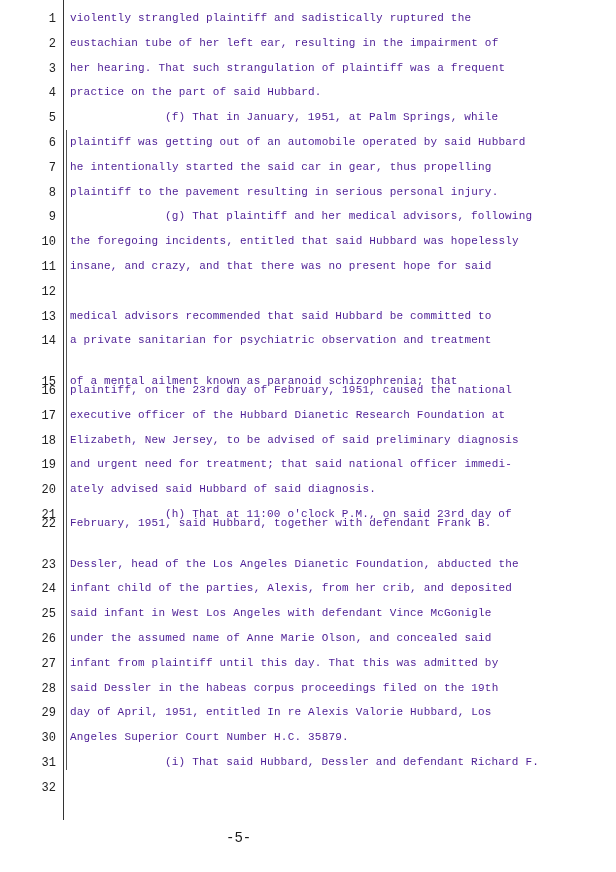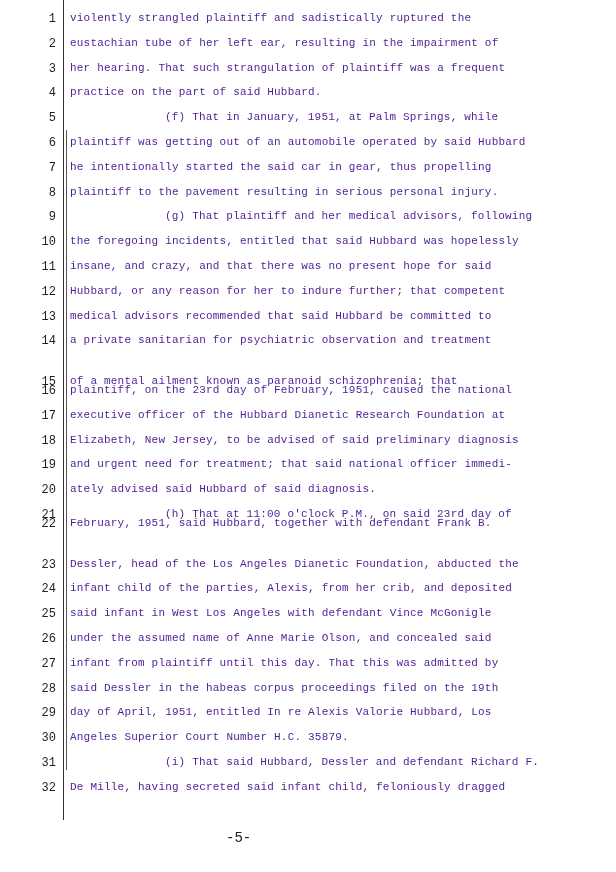--- a/index.html
+++ b/index.html
@@ -61,21 +61,20 @@
       <div class="line" style="top: 235.2px;">
         <span class="num">10</span>
         <span class="txt">the foregoing incidents, entitled that said Hubbard was hopelessly</span>
       </div>
       <div class="line" style="top: 260px;">
         <span class="num">11</span>
         <span class="txt">insane, and crazy, and that there was no present hope for said</span>
       </div>
       <div class="line" style="top: 284.8px;">
         <span class="num">12</span>
-        <span class="txt">Hubbard, or any reason for her to indure further;  that competent</span>
       </div>
       <div class="line" style="top: 309.6px;">
         <span class="num">13</span>
         <span class="txt">medical advisors recommended that said Hubbard be committed to</span>
       </div>
       <div class="line" style="top: 334.4px;">
         <span class="num">14</span>
         <span class="txt">a private sanitarian for psychiatric observation and treatment</span>
       </div>
       <div class="line" style="top: 359.2px; margin-top: 16px;">
@@ -141,17 +140,16 @@
       <div class="line" style="top: 731.2px;">
         <span class="num">30</span>
         <span class="txt">Angeles Superior Court Number H.C. 35879.</span>
       </div>
       <div class="line" style="top: 756px; padding-left: 8px;">
         <span class="num">31</span>
         <span class="txt indent">(i)  That said Hubbard, Dessler and defendant Richard F.</span>
       </div>
       <div class="line" style="top: 780.8px;">
         <span class="num">32</span>
-        <span class="txt">De Mille, having secreted said infant child, feloniously dragged</span>
       </div>
     </div>
   <div class="pageno">-5-</div>
 </div>
 
 </body></html>

